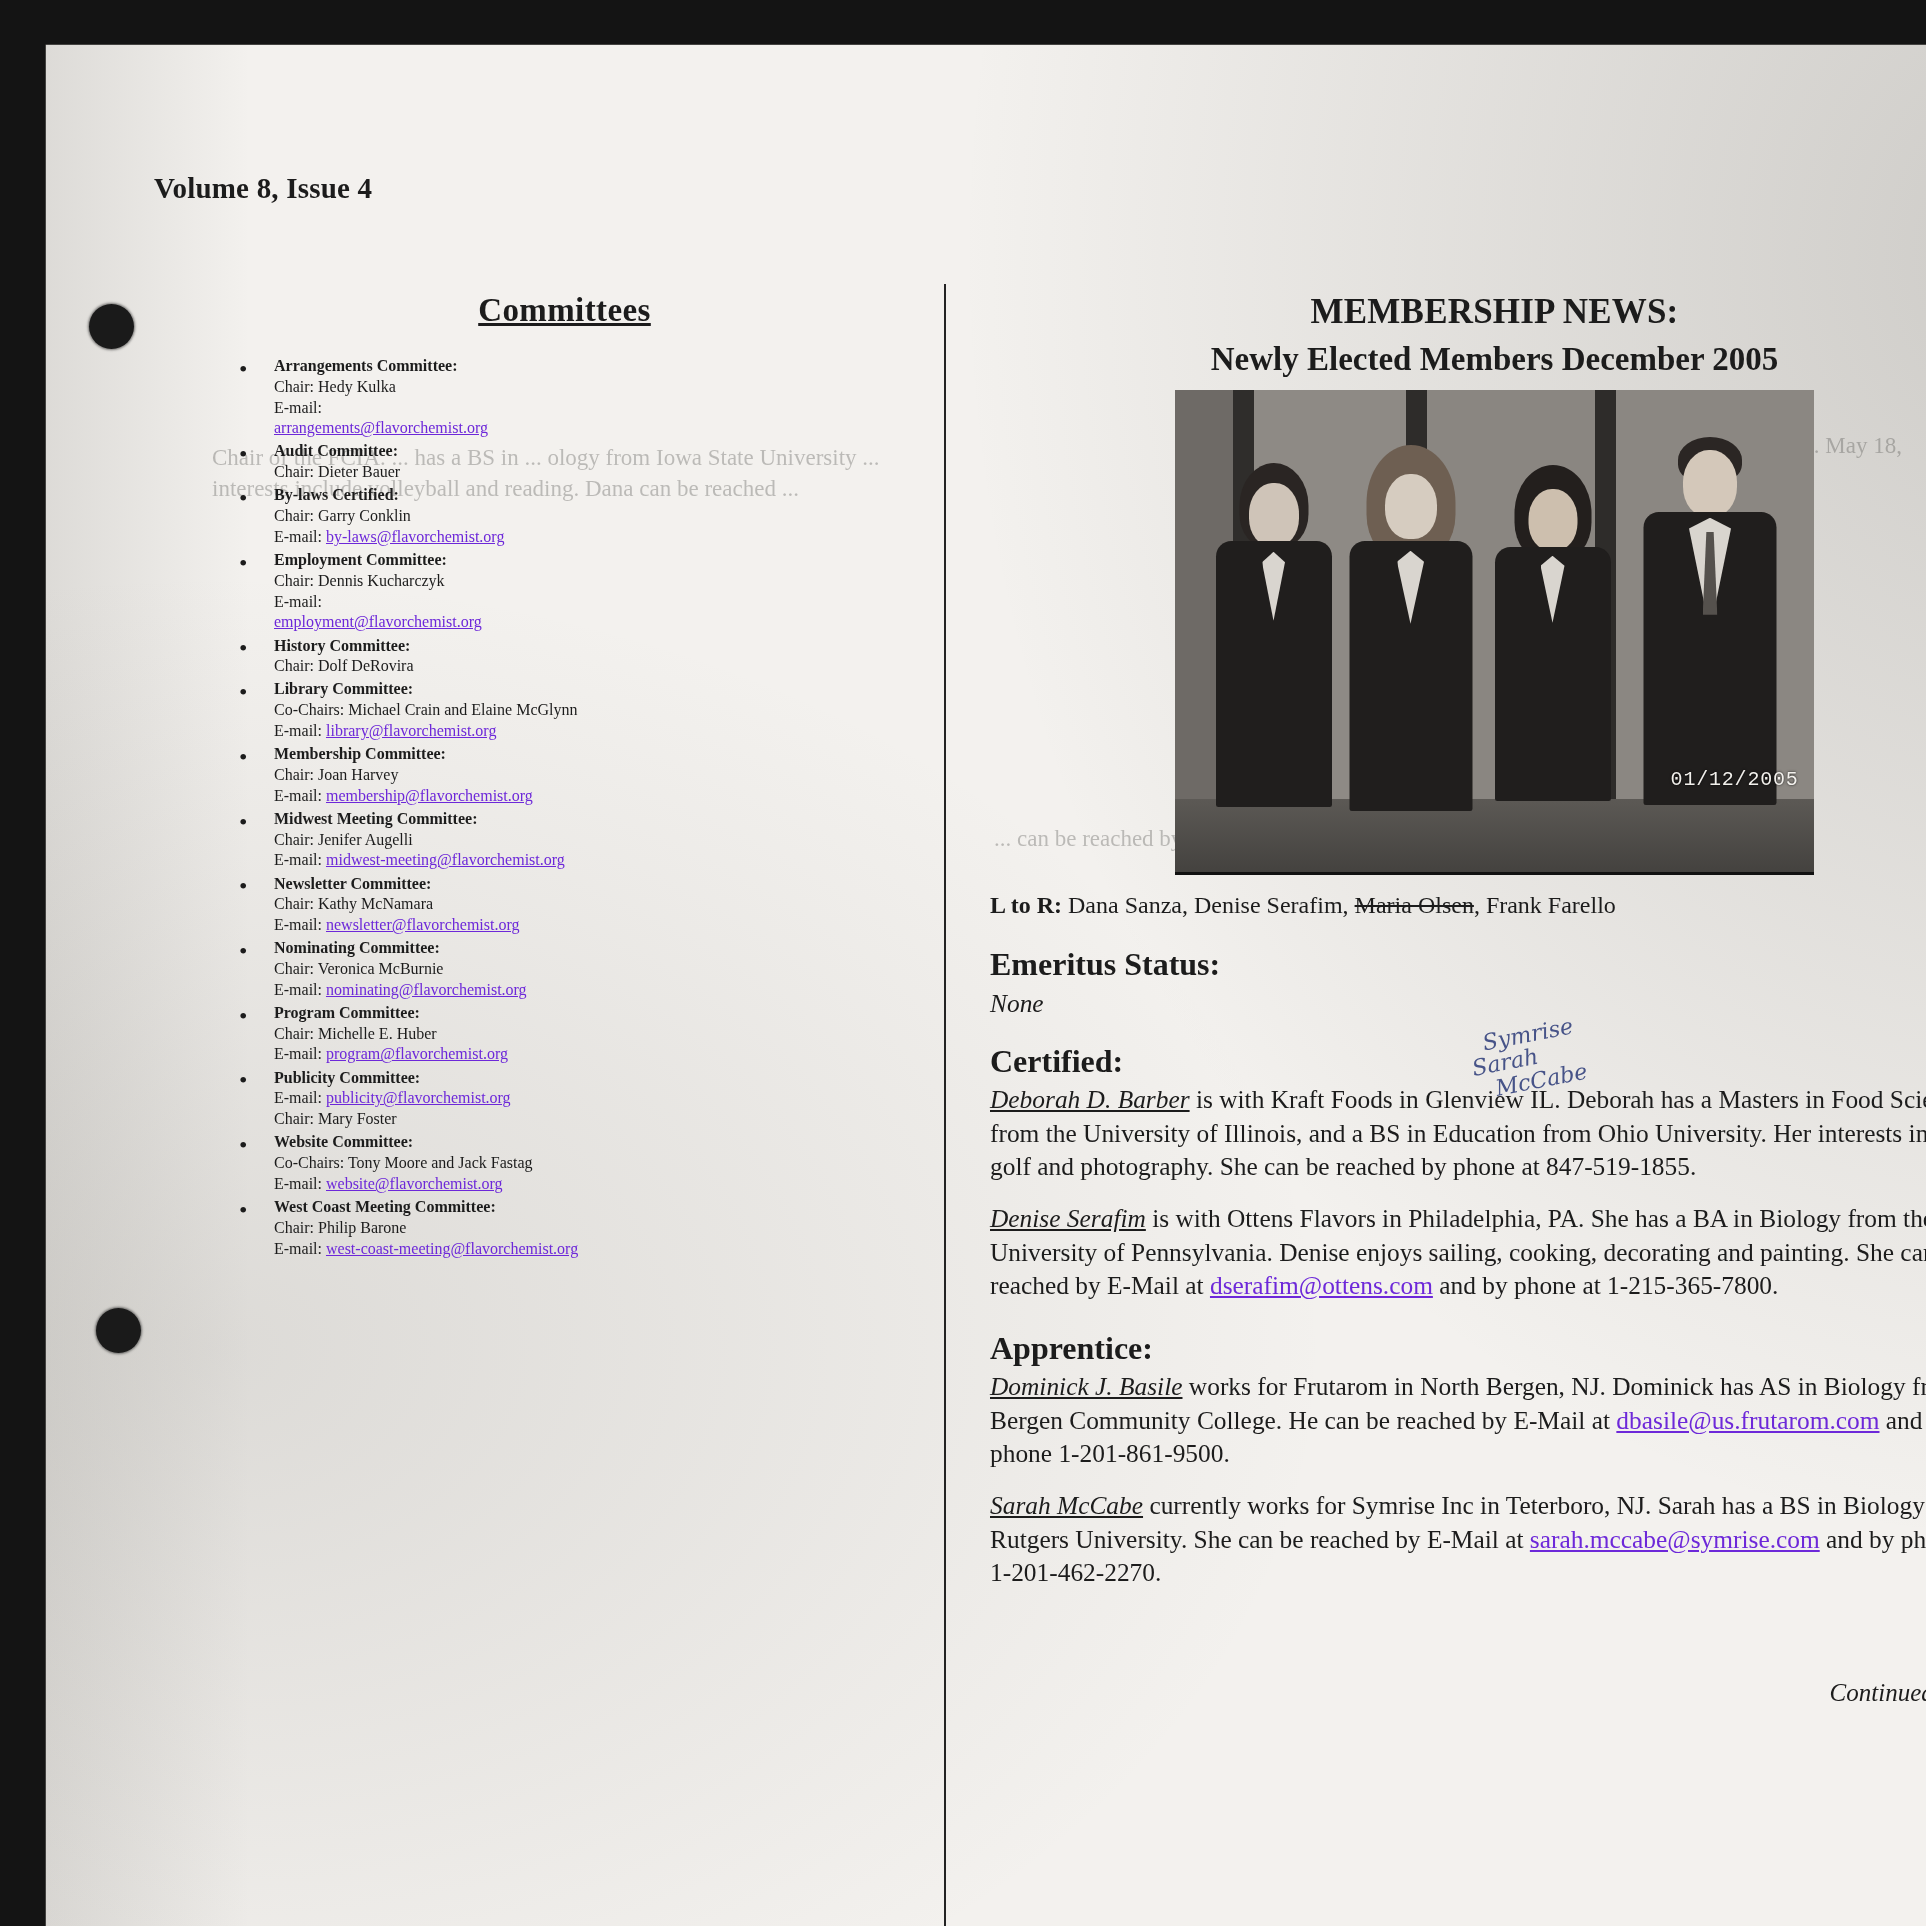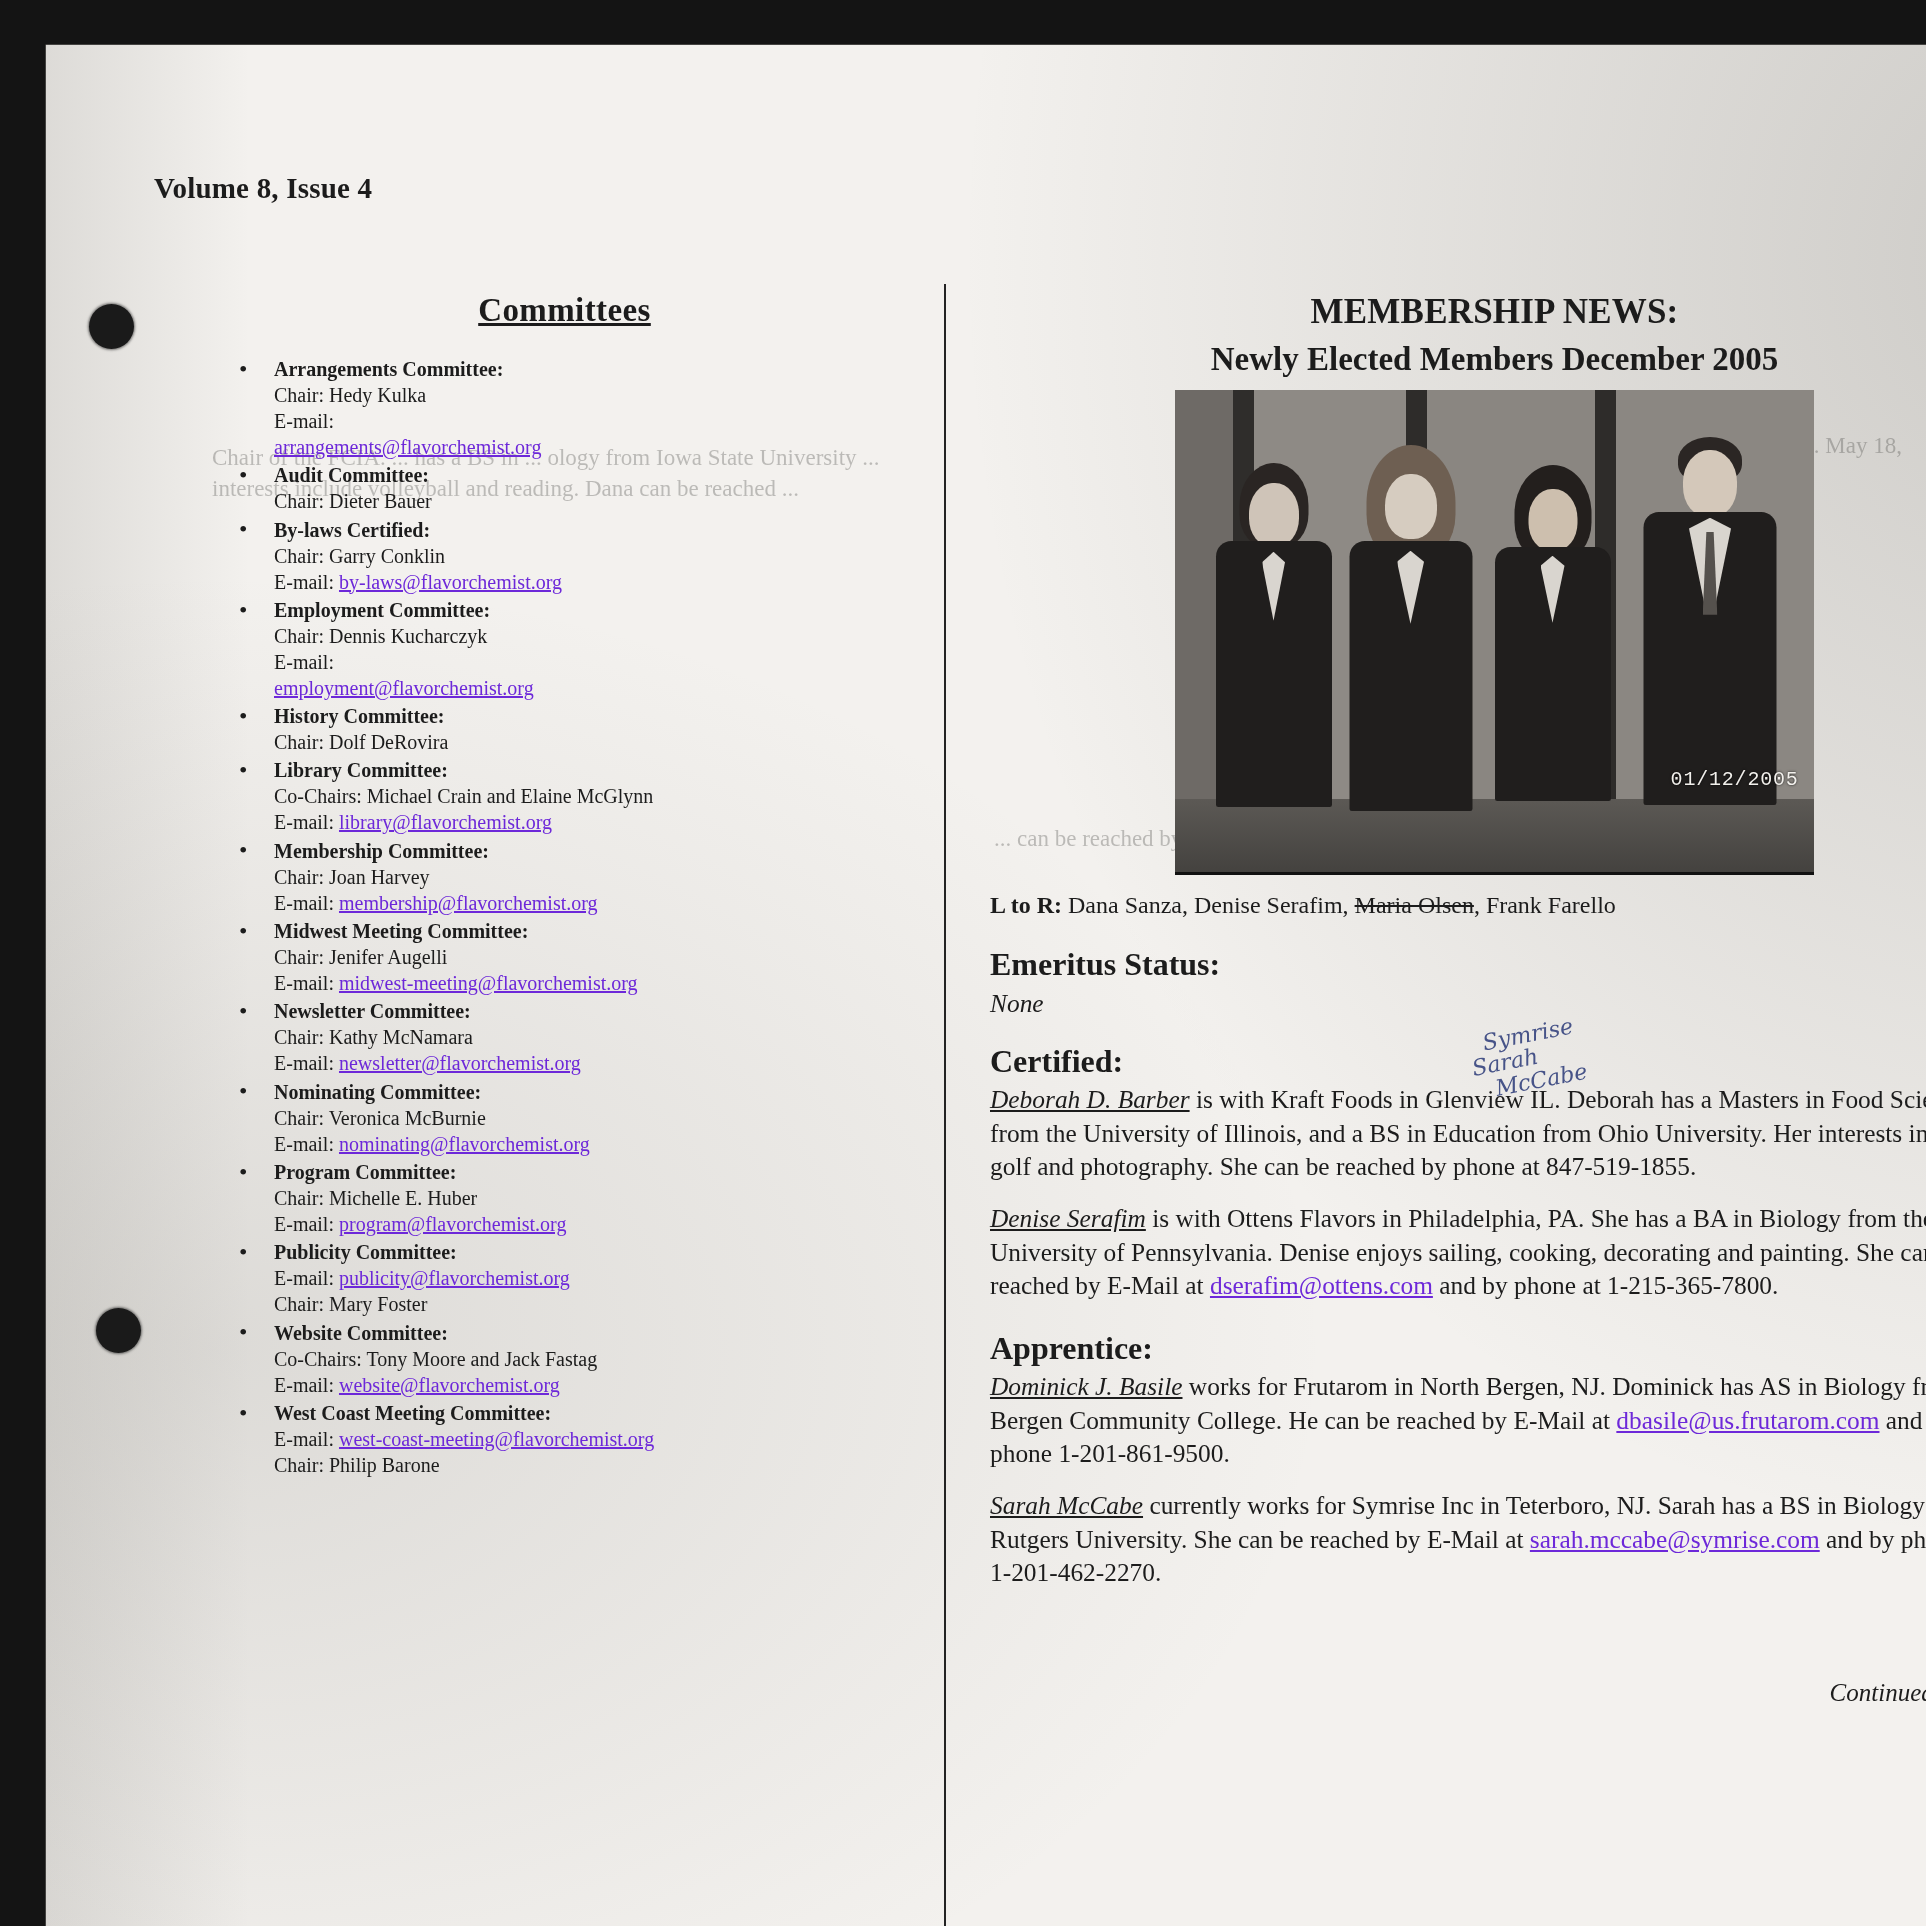--- a/index.html
+++ b/index.html
@@ -103,21 +103,21 @@
   }
   ul.committees {
     list-style: none;
     margin: 0;
     padding: 0;
   }
   ul.committees > li {
     position: relative;
     padding-left: 62px;
     margin-bottom: 2.3px;
-    font-size: 20px;
+    font-size: 16px;
     line-height: 1.30;
   }
   ul.committees > li::before {
     content: "\2022";
     position: absolute;
     left: 27px;
     top: -2.3px;
     font-size: 24px;
   }
   .cname {
@@ -389,23 +389,23 @@
 
         <li>
           <span class="cname cline">Website Committee:</span>
           <span class="cline">Co-Chairs: Tony Moore and Jack Fastag</span>
           <span class="cline"><span>E-mail:</span>
             <span class="lnk">website@flavorchemist.org</span></span>
         </li>
 
         <li>
           <span class="cname cline">West Coast Meeting Committee:</span>
+          <span class="cline">Chair: Philip Barone</span>
           <span class="cline"><span>E-mail:</span>
             <span class="lnk">west-coast-meeting@flavorchemist.org</span></span>
-          <span class="cline">Chair: Philip Barone</span>
         </li>
 
       </ul>
     </div>
 
     <div class="col-right">
       <h1 class="mn-title">MEMBERSHIP NEWS:</h1>
       <div class="mn-sub">Newly Elected Members December 2005</div>
 
       <div class="photo-wrap">

